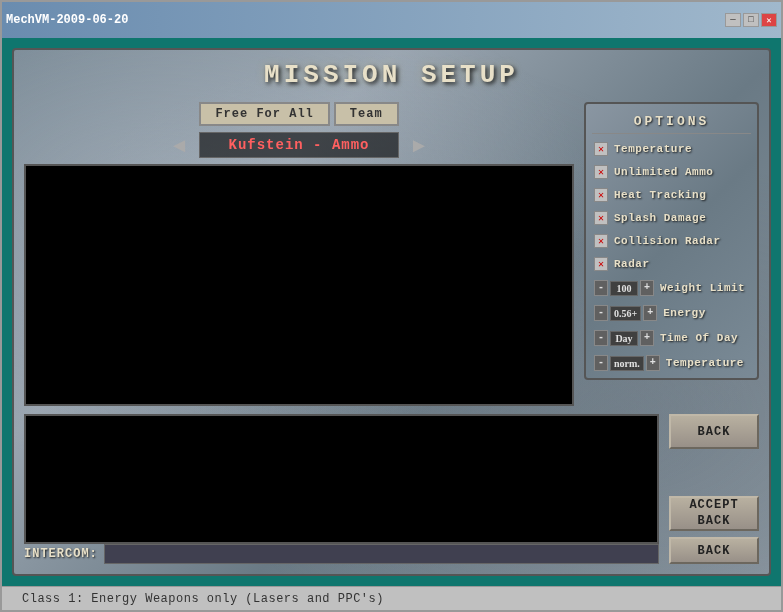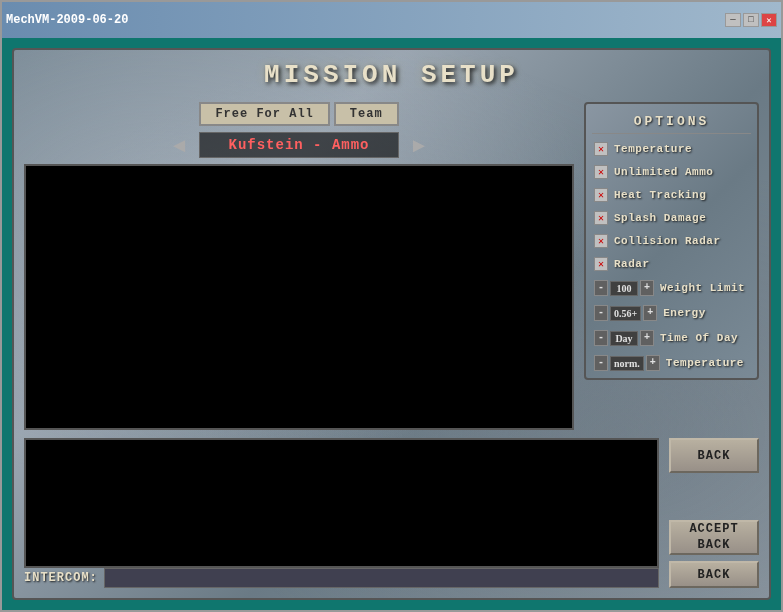--- a/index.html
+++ b/index.html
@@ -494,13 +494,16 @@
               <span>BACK</span>
             </span>
           </button>
           <button class="action-btn btn-quit">BACK</button>
         </div>
       </div>
 
     </div>
   </div>
 
+  <div class="status-bar">
+    <span class="status-text">Class 1: Energy Weapons only (Lasers and PPC's)</span>
+  </div>
 </div>
 
 </body></html>

